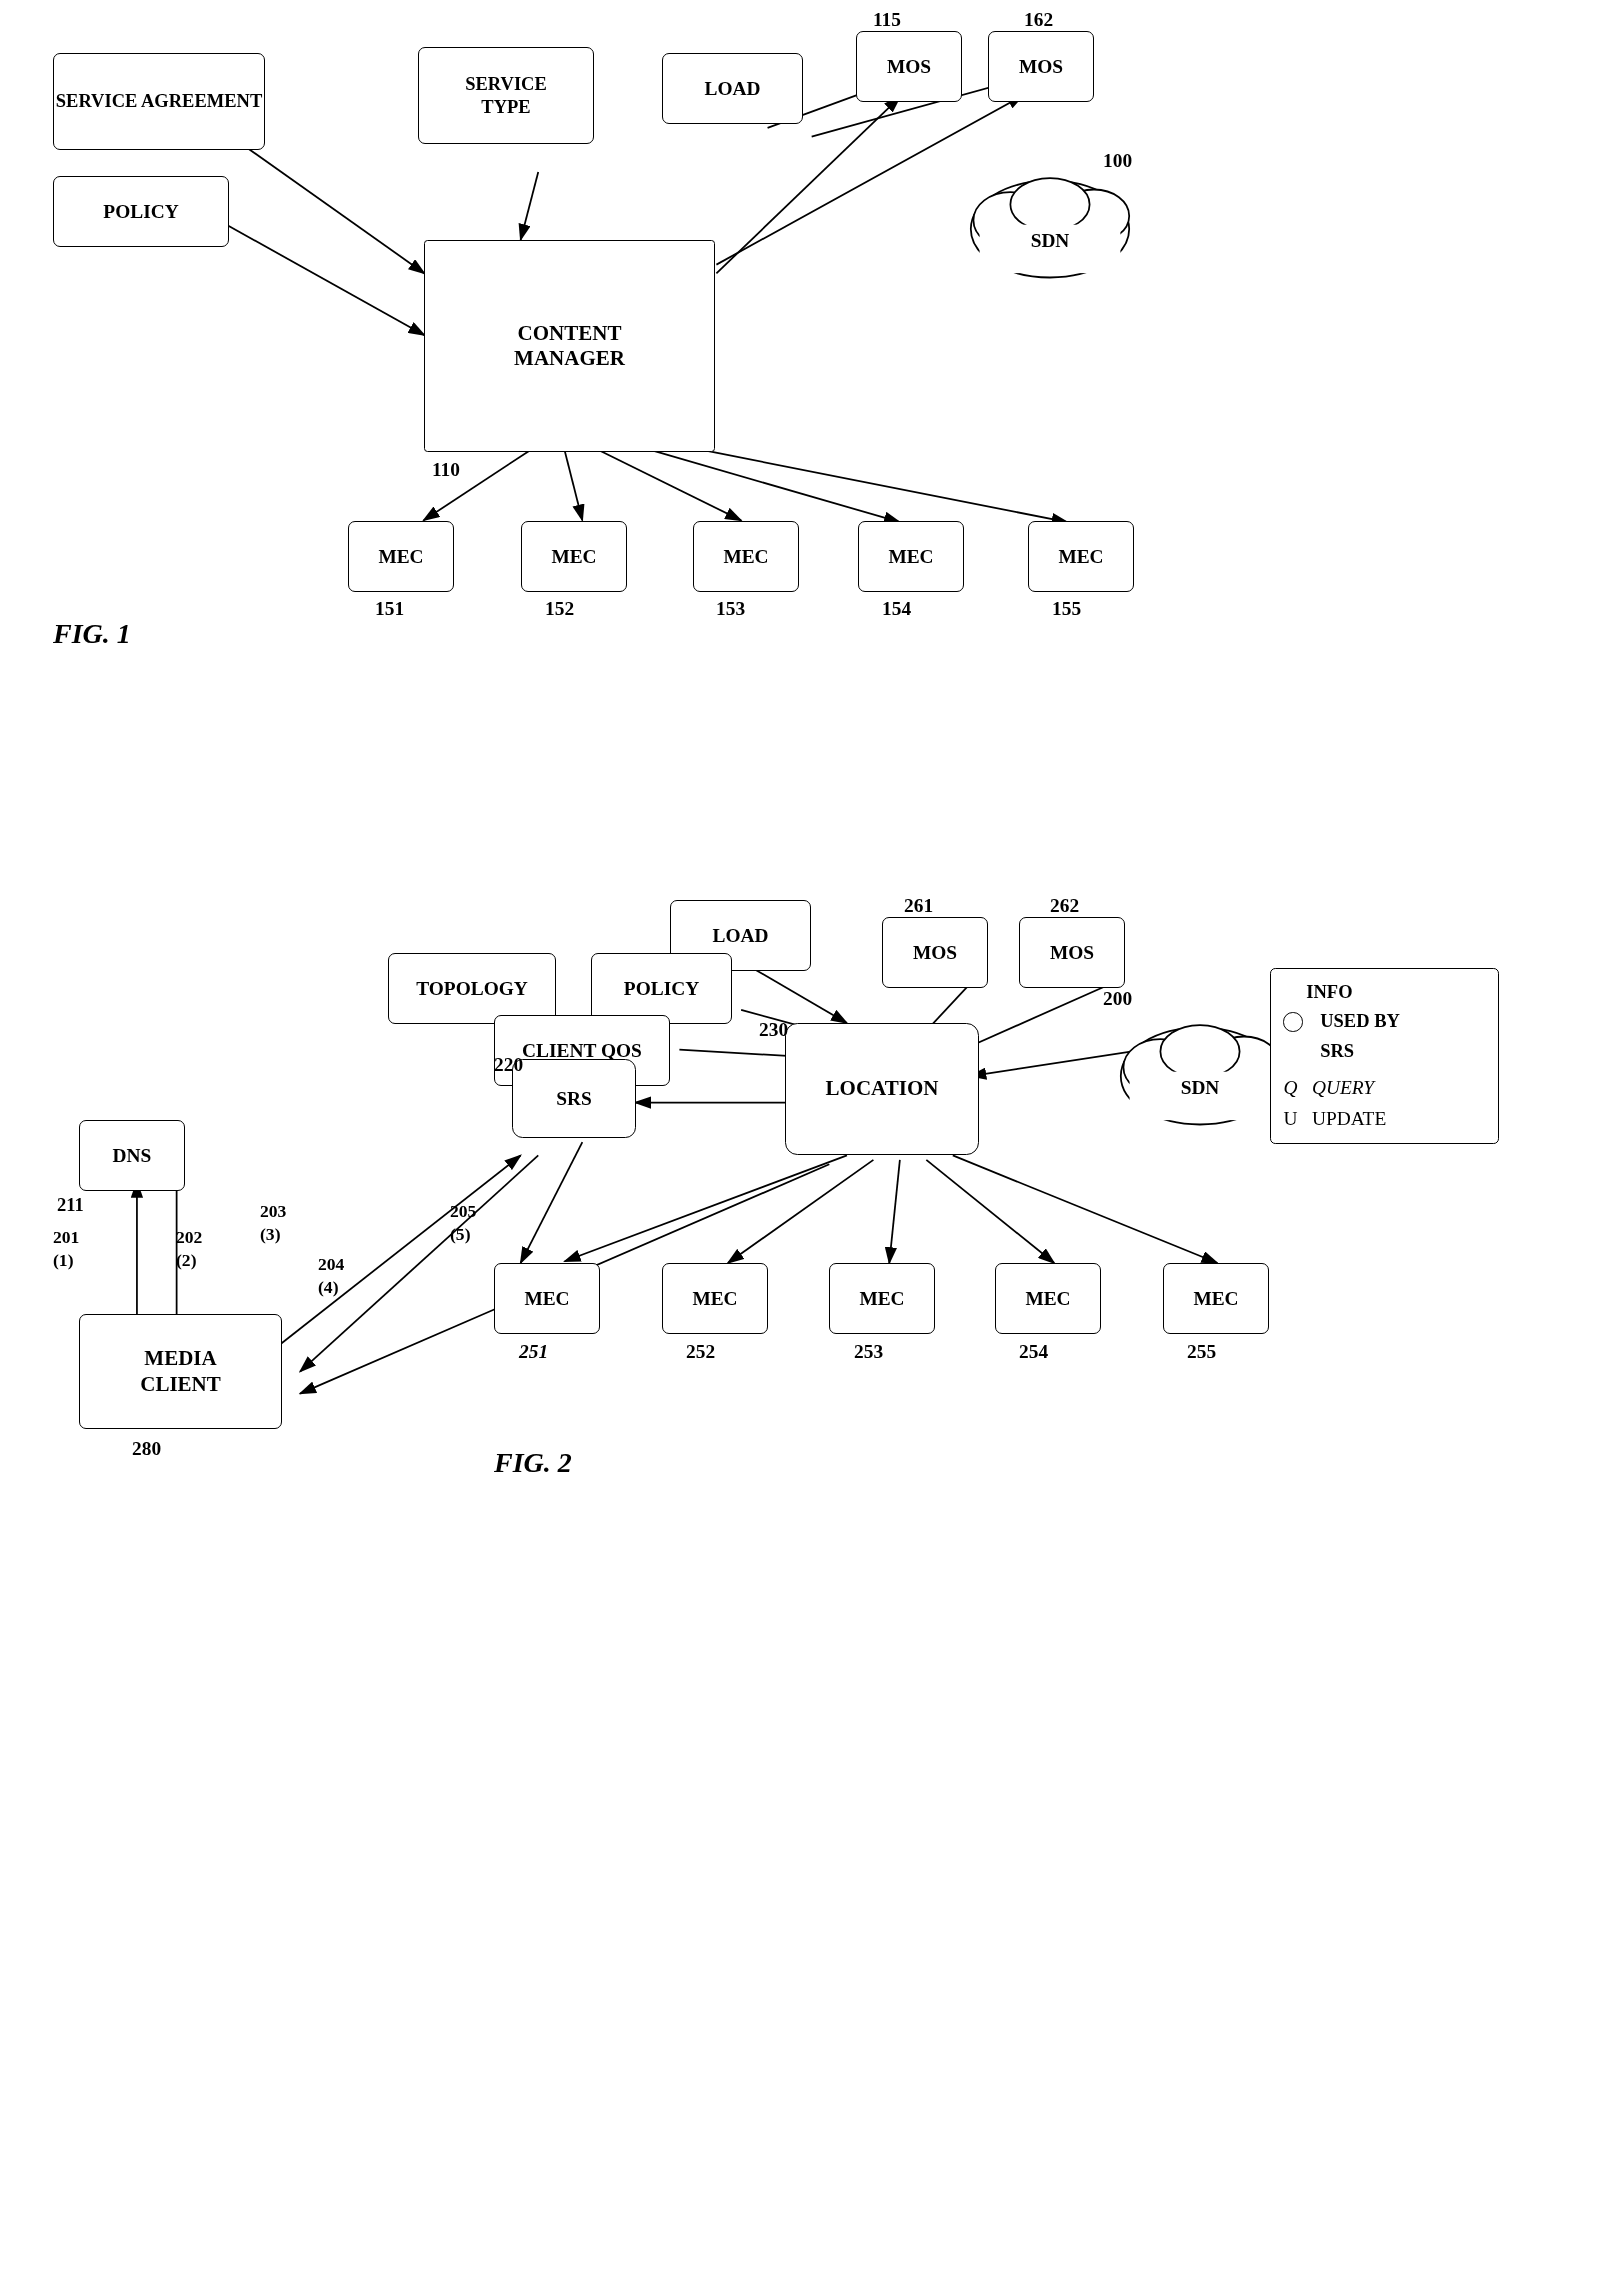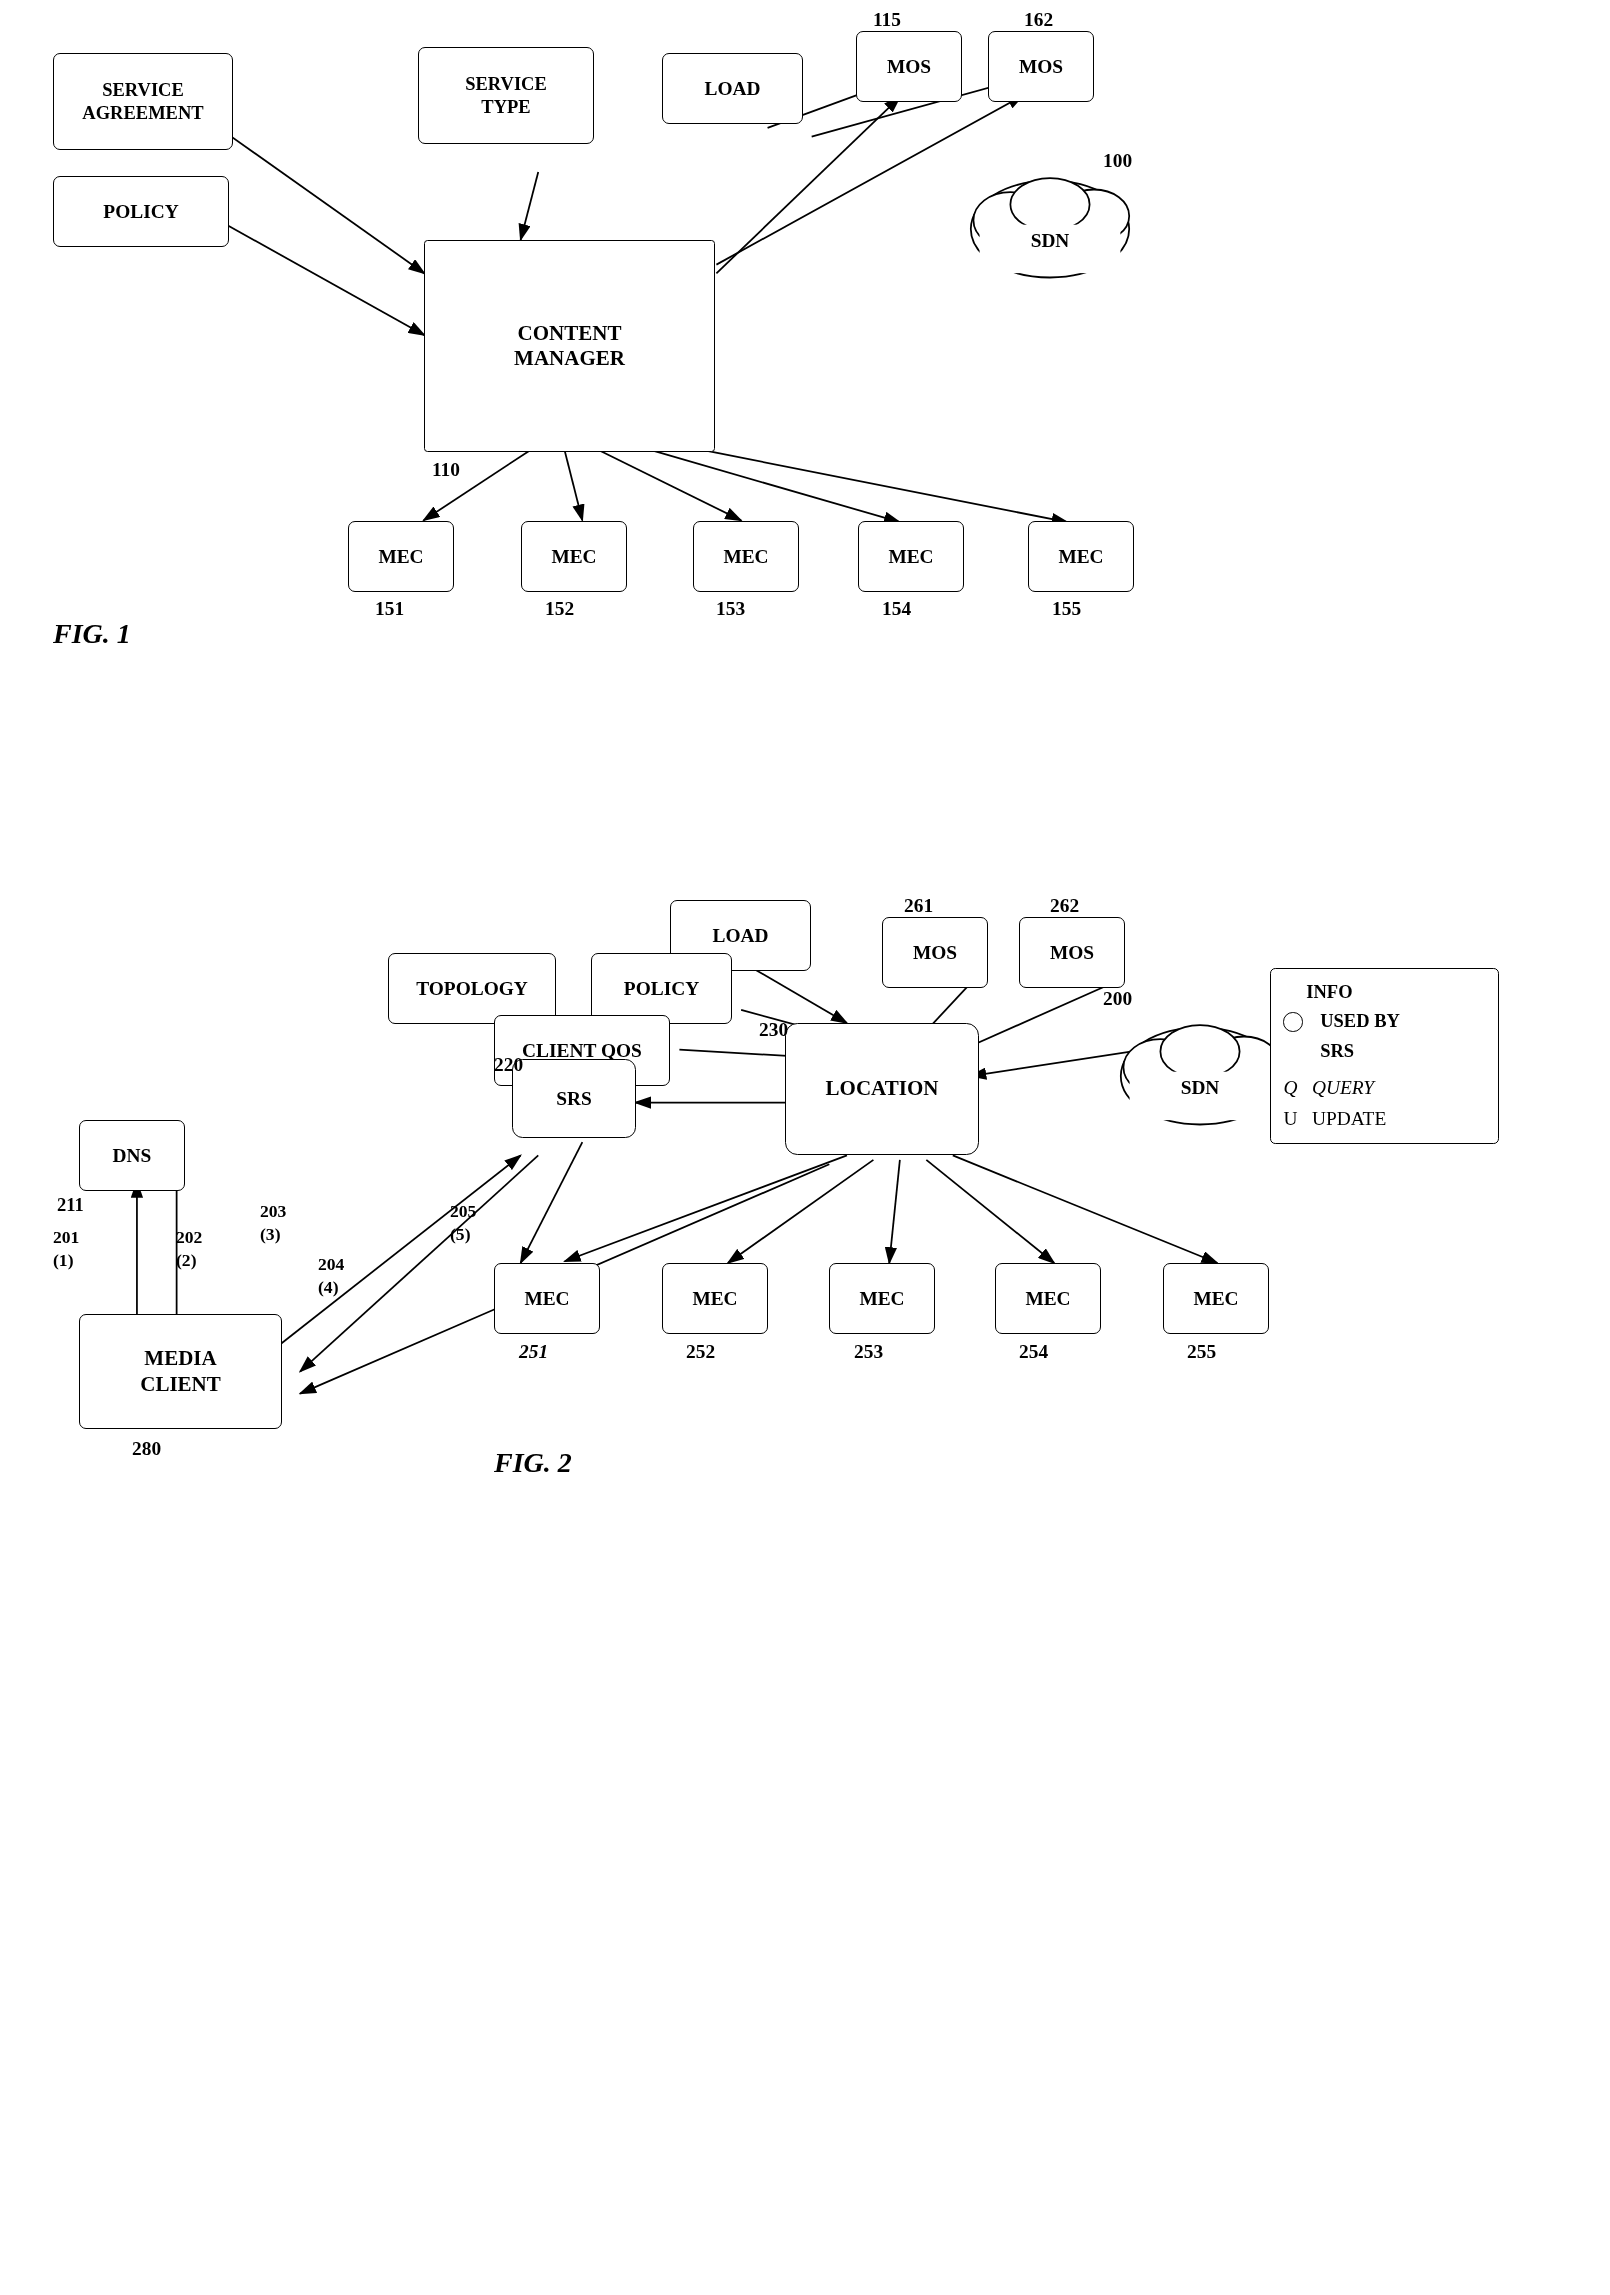--- a/index.html
+++ b/index.html
@@ -164,21 +164,21 @@
 
     <line x1="310" y1="1530" x2="590" y2="1310" stroke="#000" stroke-width="2" marker-end="url(#arrowhead)"></line>
 
     <line x1="610" y1="1310" x2="340" y2="1555" stroke="#000" stroke-width="2" marker-end="url(#arrowhead)"></line>
 
     <line x1="660" y1="1295" x2="590" y2="1432" stroke="#000" stroke-width="2" marker-end="url(#arrowhead)"></line>
 
     <line x1="940" y1="1320" x2="340" y2="1580" stroke="#000" stroke-width="2" marker-end="url(#arrowhead)"></line>
   </svg>
 
-  <div class="box" style="left:53px; top:53px; width:180px; height:97px; font-size:18.5px;">
+  <div class="box" style="left:53px; top:53px; width:212px; height:97px; font-size:18.5px;">
     <span>SERVICE
 AGREEMENT</span>
   </div>
 
   <div class="box" style="left:418px; top:47px; width:176px; height:97px; font-size:18.5px;">
     <span>SERVICE<br>TYPE</span>
   </div>
 
   <div class="box" style="left:53px; top:176px; width:176px; height:71px; font-size:19.4px;">
     <span>POLICY</span>

